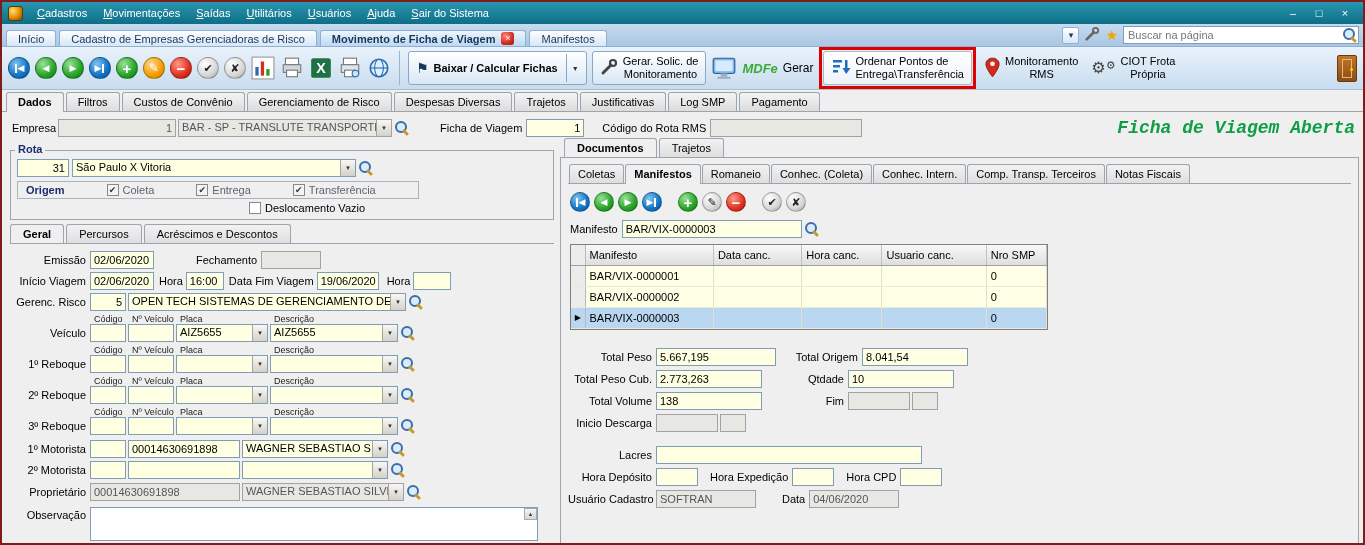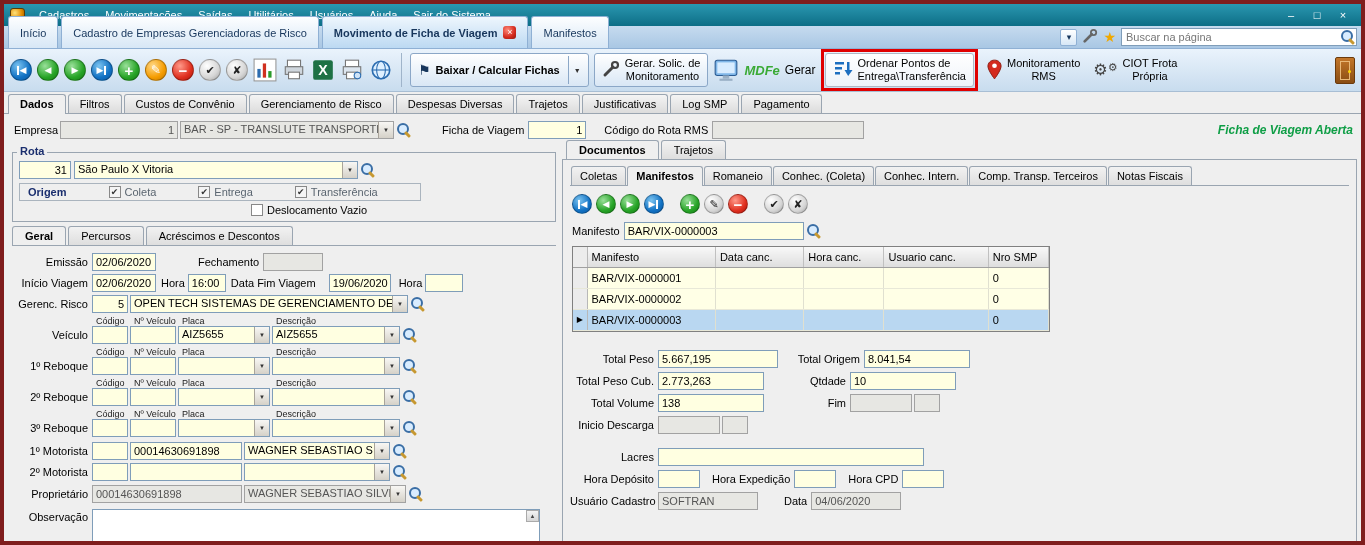--- a/index.html
+++ b/index.html
@@ -1,31 +1,31 @@
 <!DOCTYPE html>
 <html><head>
 <meta charset="utf-8">
 <style>
   * { box-sizing:border-box; margin:0; padding:0; }
   html,body { background:#d8d8d8; }
   body { font-family:"Liberation Sans","DejaVu Sans",sans-serif; font-size:11px; color:#000; }
-  #app { width:1365px; height:545px; position:relative; background:#EFEFEF; overflow:hidden; border:4px solid #7f1d1d; }
+  #app { width:1365px; height:545px; position:relative; background:#EFEFEF; overflow:hidden; border:2px solid #7f1d1d; }
 
   
   .menubar { height:22px; background:linear-gradient(#2a97b0,#0d6e86); display:flex; align-items:center; padding:0 4px; }
   .app-logo { width:15px; height:15px; margin:0 6px 0 2px; border-radius:3px;
       background:radial-gradient(circle at 30% 30%, #ffe27a, #e08a00 55%, #7a4a00); border:1px solid #5a3a06; }
   .menu-item { display:inline-block; padding:3px 8px; color:#fff; cursor:default; }
   .menu-item::first-letter { text-decoration:underline; }
   .win-controls { margin-left:auto; display:flex; gap:6px; padding-right:4px; }
   .win-btn { width:20px; height:16px; display:flex; align-items:center; justify-content:center; color:#fff; font-size:11px; }
 
   
   .tabbar { height:23px; background:linear-gradient(#c6dbef,#a9c7e4); display:flex; align-items:flex-end; padding:2px 4px 0; border-bottom:1px solid #8fb0d4; }
-  .tb-tab { height:32px; padding:0 11px; display:flex; align-items:center; gap:6px; white-space:nowrap;
+  .tb-tab { height:16px; padding:0 11px; display:flex; align-items:center; gap:6px; white-space:nowrap;
       background:linear-gradient(#fdfeff,#d7e7f6); border:1px solid #8fb0d4; border-bottom:none; border-radius:3px 3px 0 0; margin-right:3px; color:#17365c; }
   .tb-tab.active { background:linear-gradient(#eef6fd,#bcd9f2); font-weight:bold; }
   .tab-close { width:13px; height:13px; border-radius:3px; background:radial-gradient(circle at 35% 30%, #ff8a7a, #d42a1e 60%, #8a1a10); color:#fff; font-size:9px; line-height:13px; text-align:center; font-weight:normal; }
   .tb-tools { margin-left:auto; display:flex; align-items:center; gap:5px; padding-bottom:2px; }
   .mini-btn { width:17px; height:17px; border:1px solid #8fb0d4; background:linear-gradient(#fff,#d7e7f6); border-radius:2px; font-size:9px; display:flex; align-items:center; justify-content:center; color:#17365c; }
   .star { color:#f0a800; font-size:14px; line-height:14px; }
   .searchbox { display:flex; align-items:center; background:#fff; border:1px solid #7F9DB9; height:18px; width:236px; }
   .searchbox input { flex:1; border:none; outline:none; font:inherit; padding:0 4px; color:#333; background:transparent; }
   .searchbox input::placeholder { color:#777; }
   .mag { position:relative; width:16px; height:16px; display:inline-block; flex:none; margin-left:2px; }
@@ -74,21 +74,21 @@
   .inp.r { justify-content:flex-end; }
   .inp.dis { background:#E7E7E3; color:#555; border-color:#a2a2a2; }
   .combo { display:inline-flex; height:18px; border:1px solid #7F9DB9; background:#FFFFE1; align-items:stretch; flex:none; overflow:hidden; }
   .combo .ct { flex:1; padding:1px 3px; overflow:hidden; white-space:nowrap; }
   .combo .ca { width:15px; display:flex; align-items:center; justify-content:center; font-size:6px; color:#333; background:linear-gradient(#f8f7f4,#d5d1c8); border-left:1px solid #a9a49a; flex:none; }
   .combo.dis { background:#E7E7E3; color:#555; border-color:#a2a2a2; }
   .frow { display:flex; align-items:center; margin-bottom:3px; }
   .flabel { width:80px; text-align:right; padding-right:4px; flex:none; white-space:nowrap; }
 
   .header-row { position:absolute; top:6px; left:10px; right:8px; display:flex; align-items:center; height:20px; }
-  .status-green { color:#0f9e46; font-weight:bold; font-style:italic; font-size:12px; margin-left:auto; }
+  .status-green { color:#0f9e46; font-weight:bold; font-style:italic; font-size:18px; margin-left:auto;font-family:Liberation Mono, monospace; }
 
   .left-panel { position:absolute; top:32px; left:6px; width:548px; bottom:0; }
   .groupbox { position:relative; border:1px solid #9aa5b1; margin:6px 2px 4px 2px; padding:8px 6px 4px; }
   .groupbox .legend { position:absolute; top:-8px; left:4px; background:#EFEFEF; padding:0 3px; color:#1a2e6e; font-weight:bold; }
   .origem-box { border:1px solid #aab4be; margin-top:4px; padding:2px 8px; display:flex; align-items:center; gap:42px; width:402px; }
   .origem-lbl { color:#1a2e6e; font-weight:bold; }
   .cb { display:flex; align-items:center; gap:4px; white-space:nowrap; }
   .cb.dis { color:#5a6570; }
   .cb .box { width:12px; height:12px; border:1px solid #888; background:#f4f4f4; font-size:9px; color:#333; display:flex; align-items:center; justify-content:center; flex:none; }
   .cb.checked .box::after { content:"✔"; }
@@ -364,21 +364,21 @@
           <span class="flabel">Emissão</span>
           <span class="inp" style="width:64px;">02/06/2020</span>
           <span class="lbl" style="margin-left:42px; padding-right:4px;">Fechamento</span>
           <span class="inp dis" style="width:60px;"></span>
         </div>
         <div class="frow">
           <span class="flabel">Início Viagem</span>
           <span class="inp" style="width:64px;">02/06/2020</span>
           <span class="lbl" style="margin-left:5px; padding-right:3px;">Hora</span>
           <span class="inp" style="width:38px;">16:00</span>
-          <span class="lbl" style="margin-left:5px; padding-right:13px;">Data Fim Viagem</span>
+          <span class="lbl" style="margin-left:5px; padding-right:3px;">Data Fim Viagem</span>
           <span class="inp" style="width:62px;">19/06/2020</span>
           <span class="lbl" style="margin-left:8px; padding-right:3px;">Hora</span>
           <span class="inp" style="width:38px;"></span>
         </div>
         <div class="frow">
           <span class="flabel">Gerenc. Risco</span>
           <span class="inp r" style="width:36px;">5</span>
           <span class="combo" style="width:278px; margin-left:2px;">
             <span class="ct">OPEN TECH SISTEMAS DE GERENCIAMENTO DE RIS</span>
             <span class="ca">▼</span>

